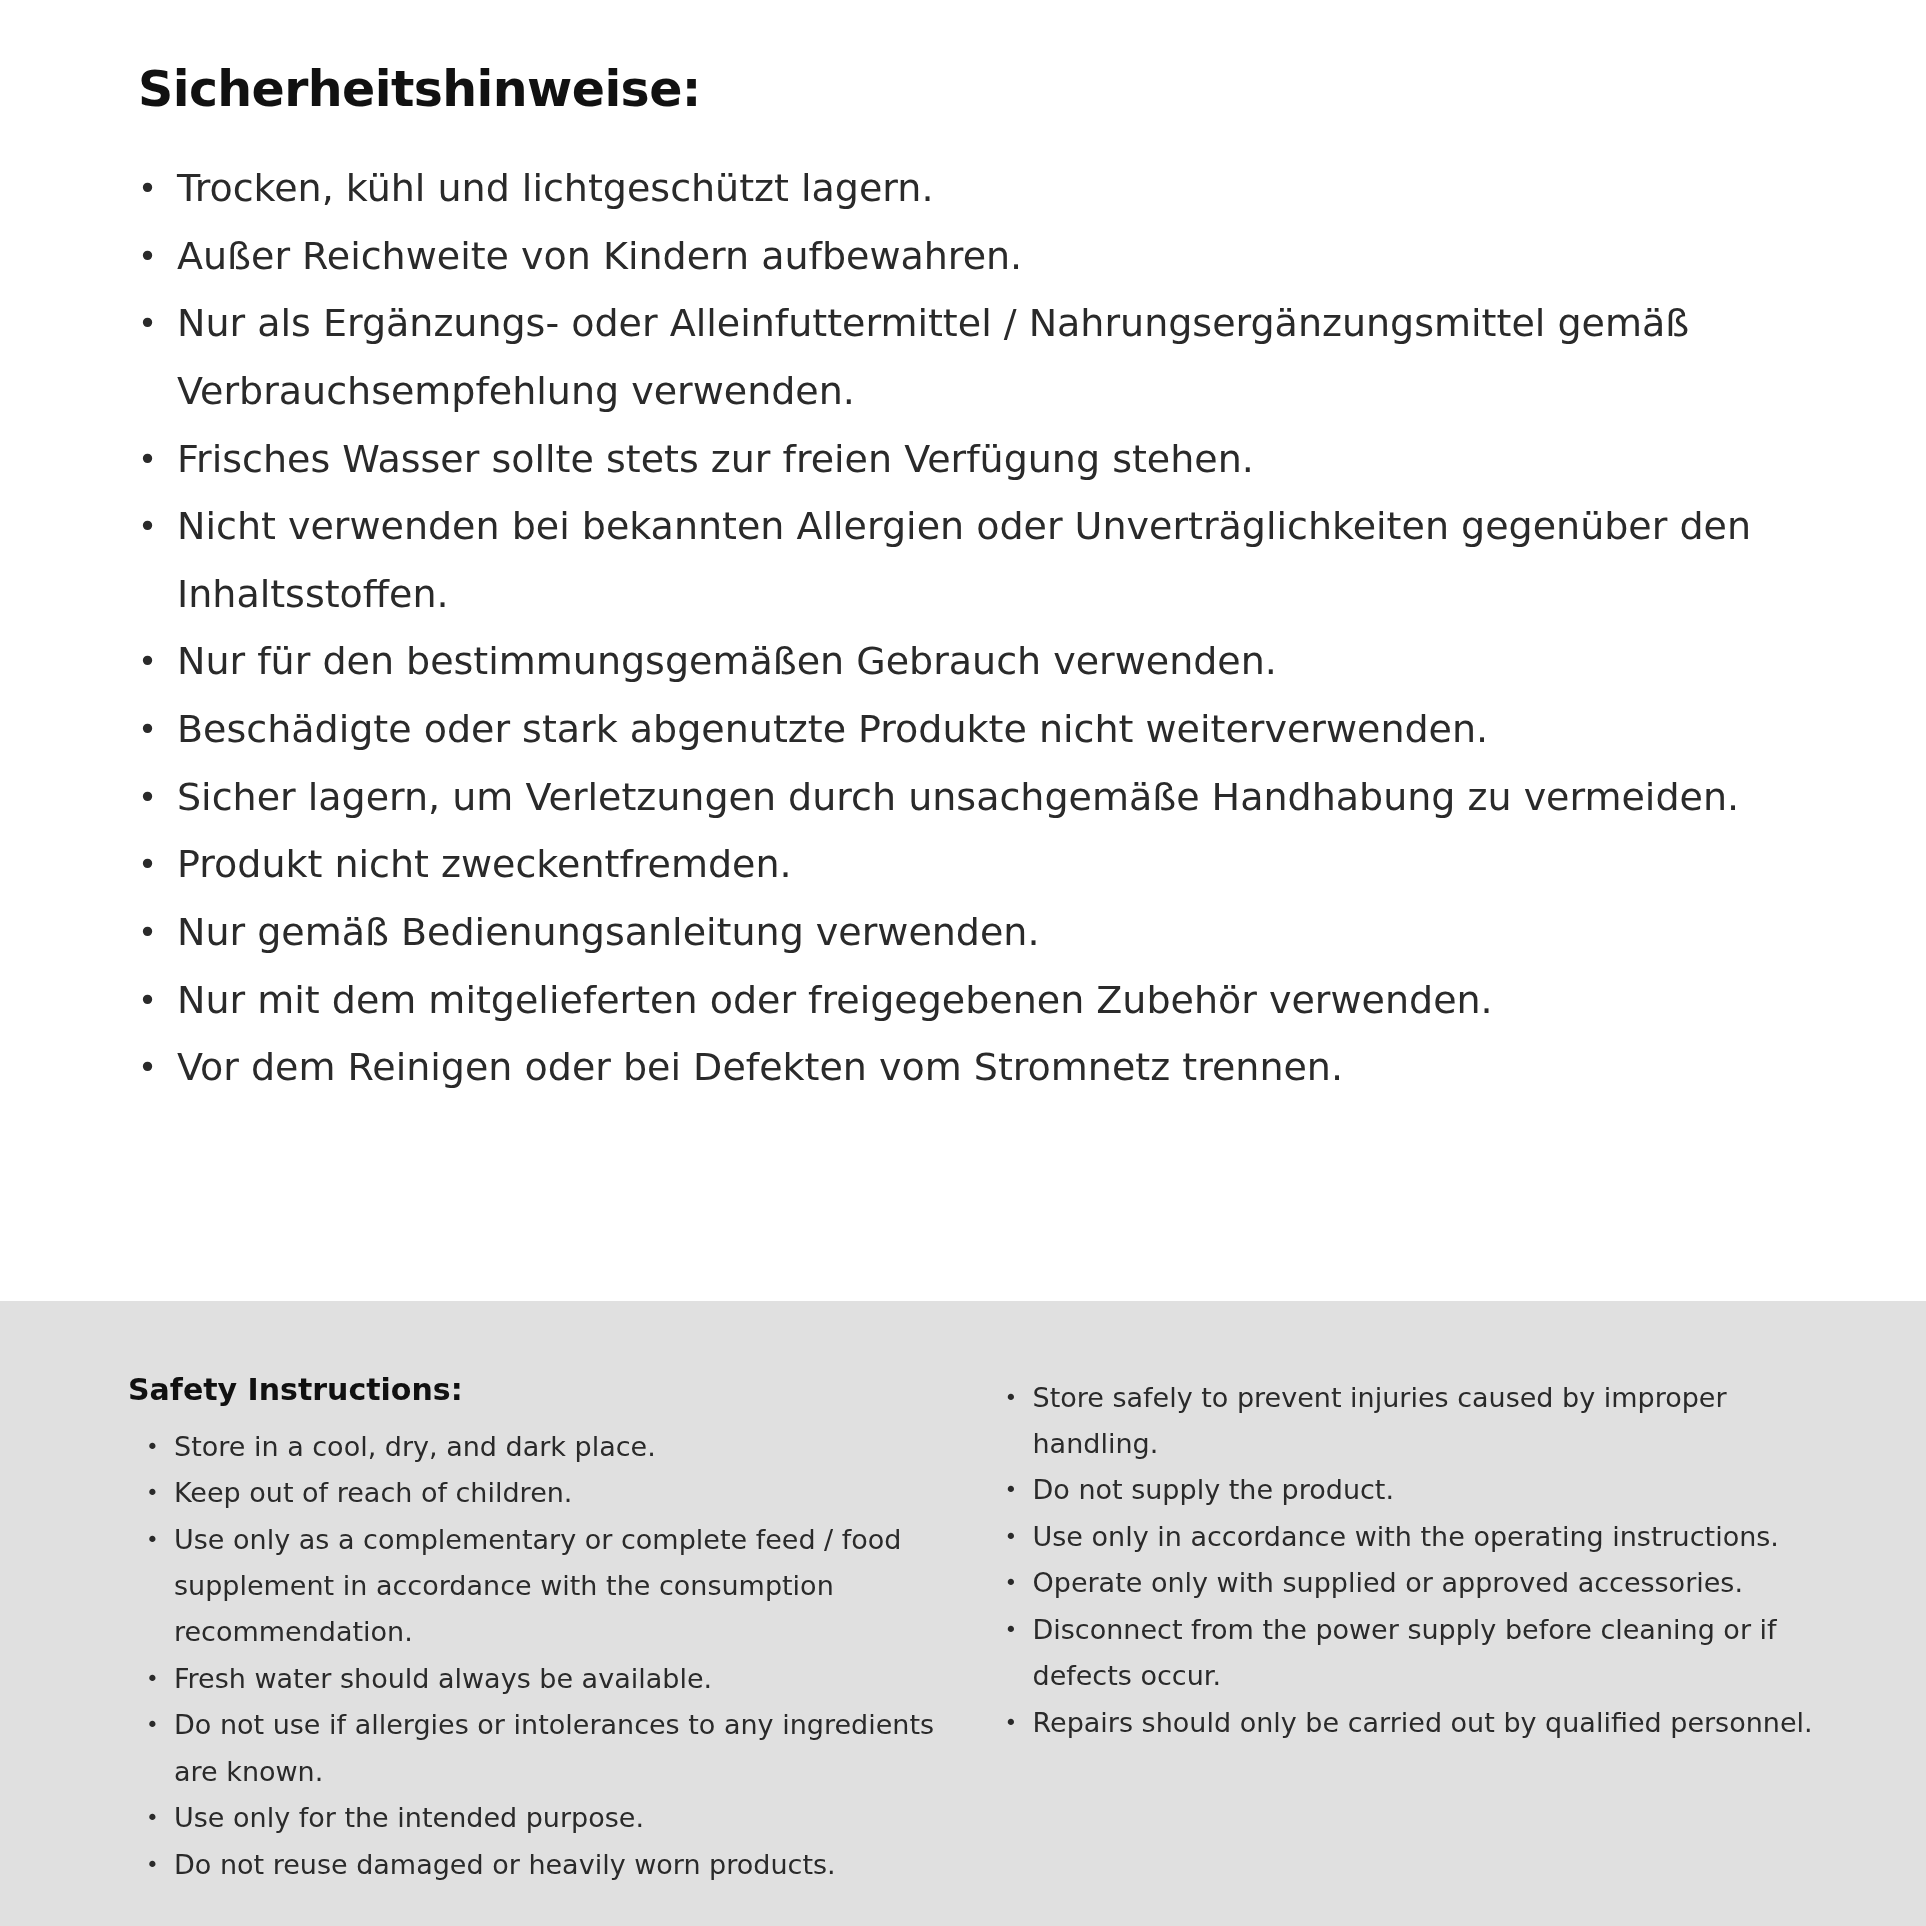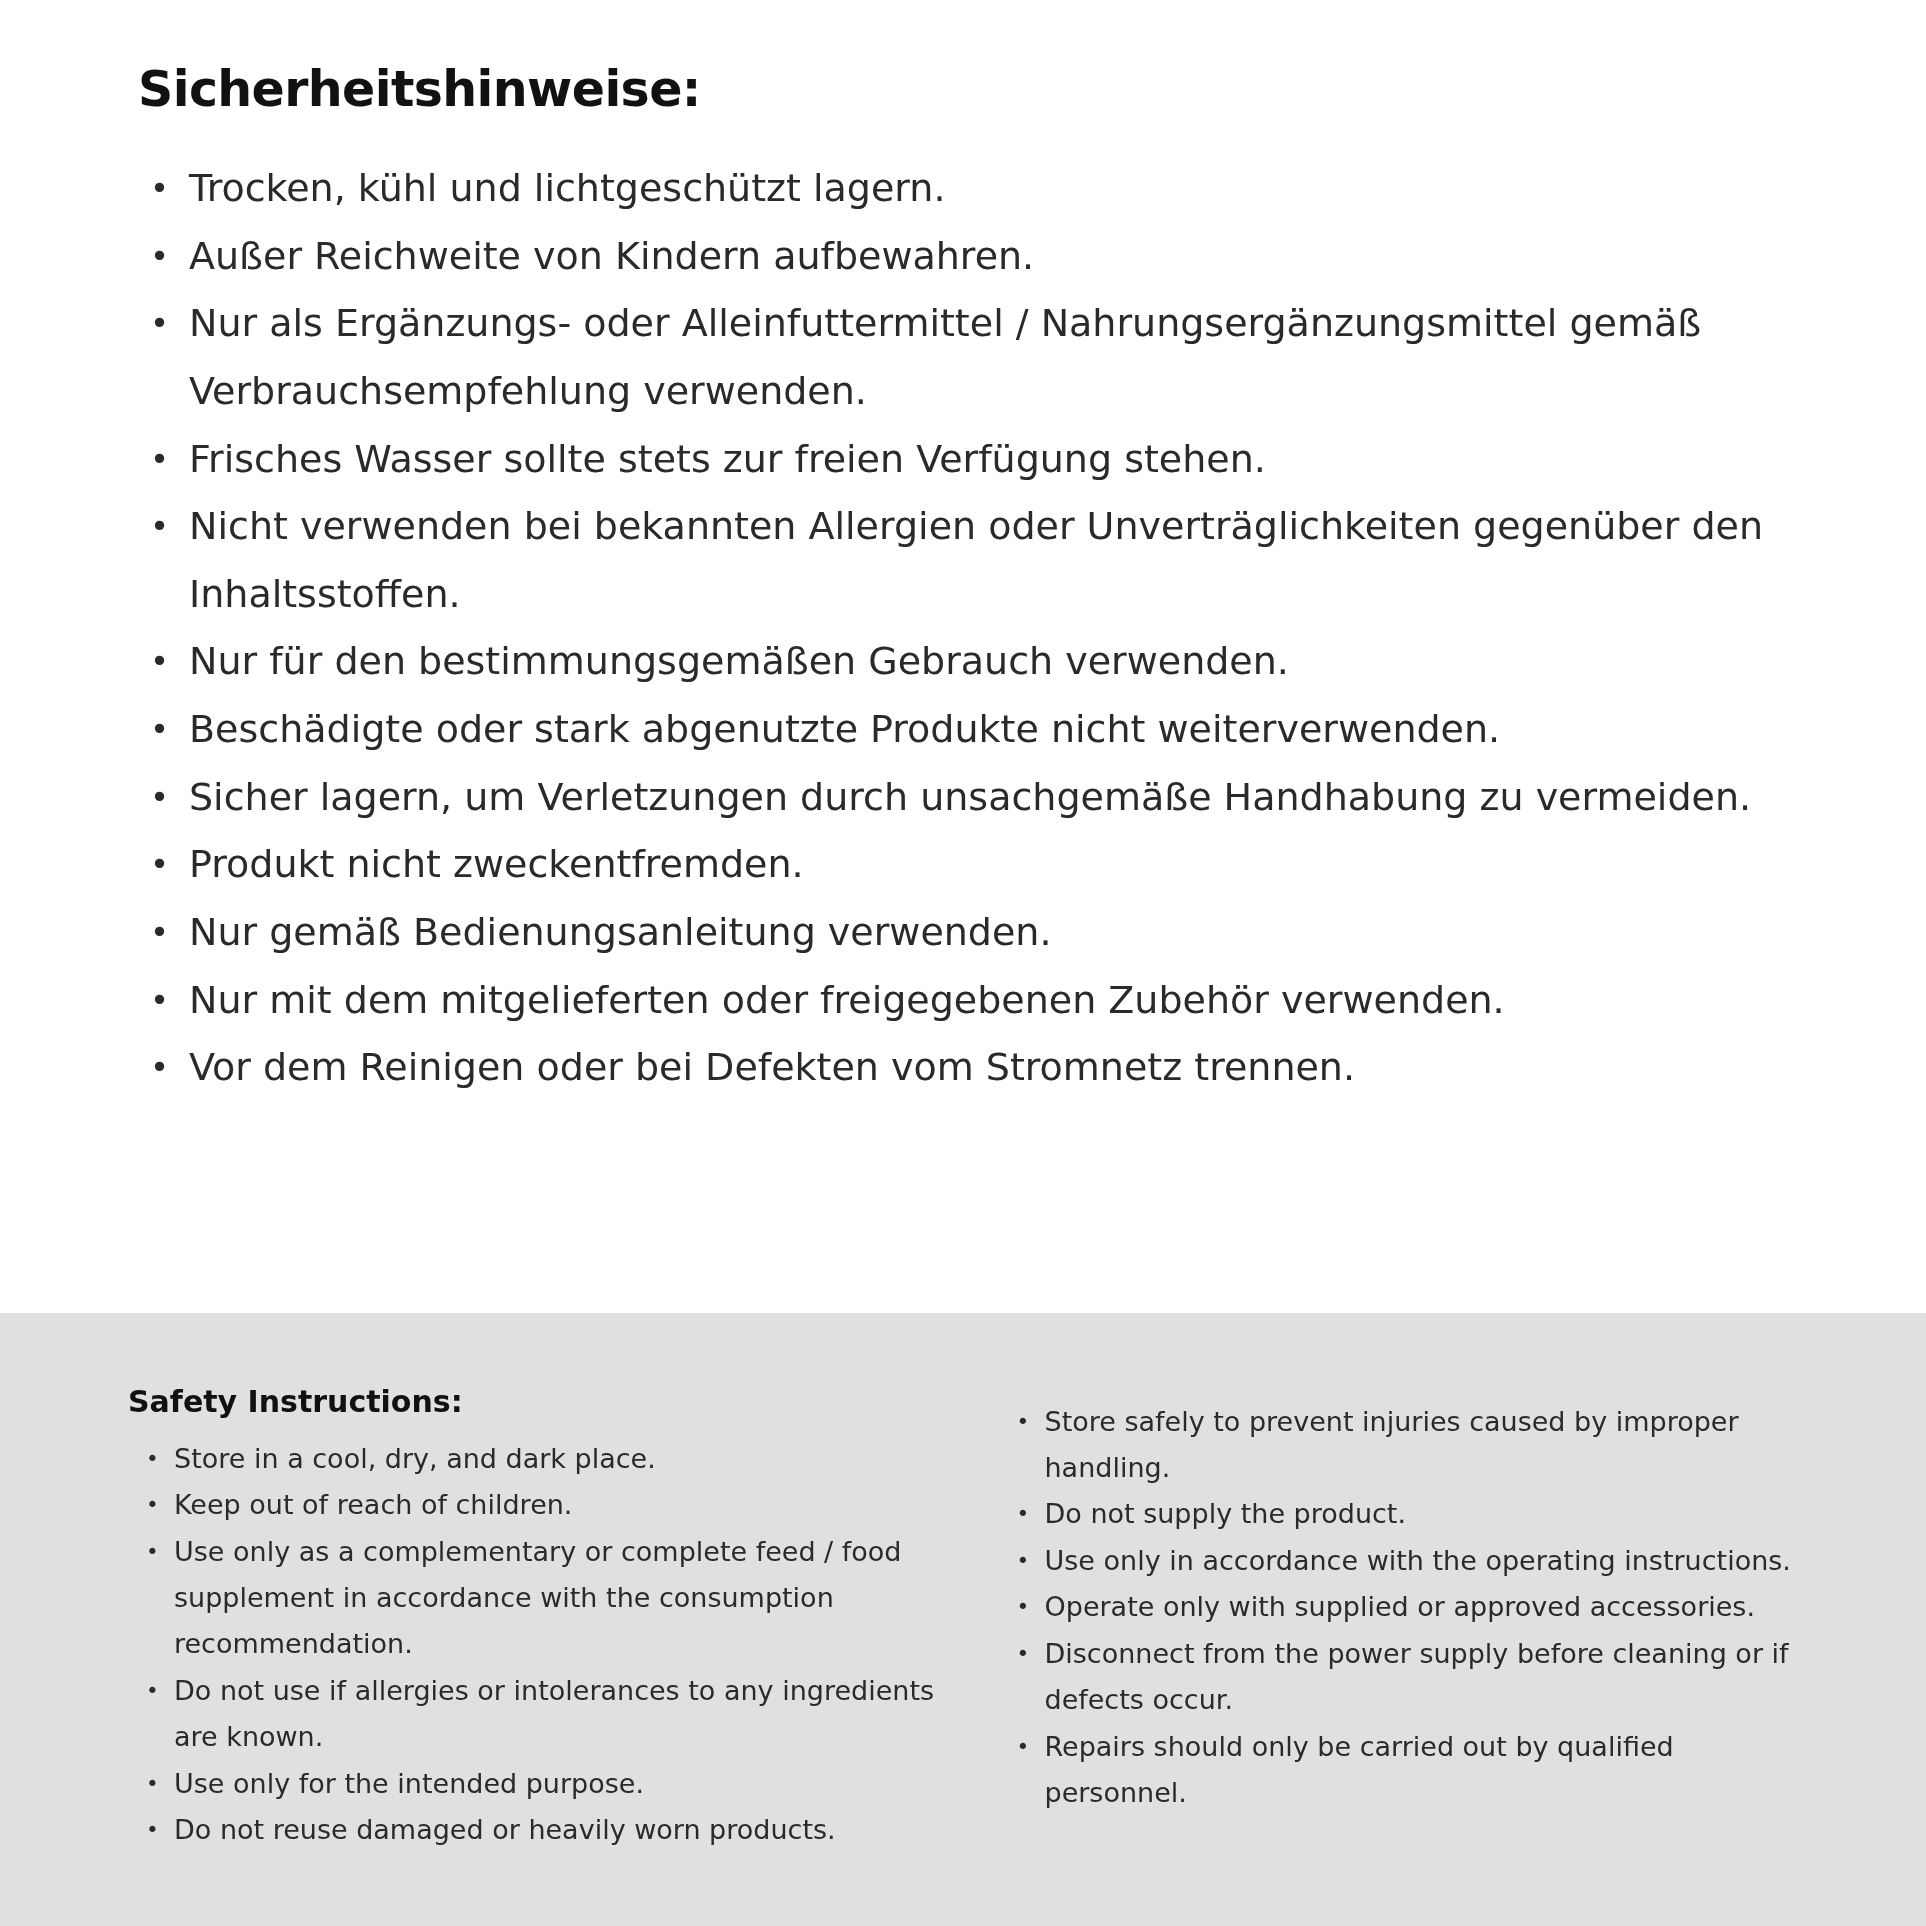--- a/index.html
+++ b/index.html
@@ -28,21 +28,21 @@
   }
   .german-title {
     font-size: 49px;
     font-weight: 700;
     color: #111111;
     letter-spacing: -0.6px;
     margin: 0 0 37px 0;
   }
   ul.bullet-list {
     list-style: none;
-    margin: 12px;
+    margin: 0;
     padding: 0;
   }
   .german-list {
     margin-left: 40px;
     max-width: 1682px;
     font-size: 38px;
     color: #2a2a2a;
   }
   .german-list li {
     position: relative;
@@ -123,20 +123,21 @@
       </ul>
   </section>
 
   <section class="english-section">
     <div class="english-col-left">
       <h2 class="english-title">Safety Instructions:</h2>
       <ul class="bullet-list english-list">
           <li>Store in a cool, dry, and dark place.</li>
           <li>Keep out of reach of children.</li>
           <li>Use only as a complementary or complete feed / food supplement in accordance with the consumption recommendation.</li>
+          <li>Fresh water should always be available.</li>
           <li>Do not use if allergies or intolerances to any ingredients are known.</li>
           <li>Use only for the intended purpose.</li>
           <li>Do not reuse damaged or heavily worn products.</li>
         </ul>
     </div>
     <div class="english-col-right">
       <ul class="bullet-list english-list">
           <li>Store safely to prevent injuries caused by improper handling.</li>
           <li>Do not supply the product.</li>
           <li>Use only in accordance with the operating instructions.</li>

